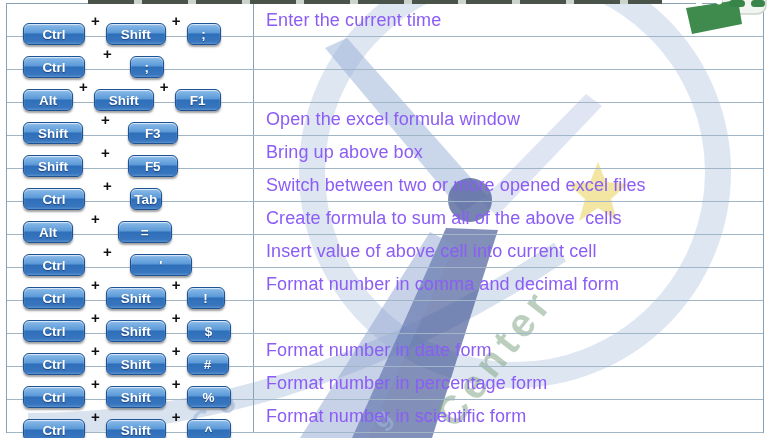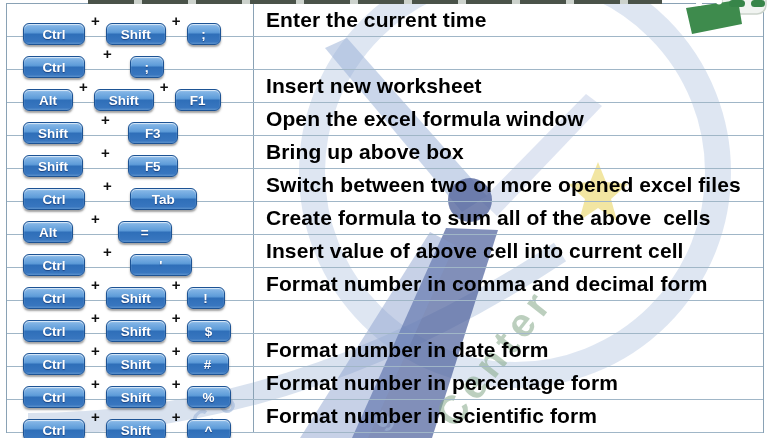--- a/index.html
+++ b/index.html
@@ -55,21 +55,21 @@
     margin-top:28px;
   }
   .plus{
     font-weight:bold;font-size:15px;color:#101010;
     margin:0 6px;flex:0 0 auto;
   }
   .row.spread .plus{margin:0 18px;}
   .desc{
     flex:1;display:flex;align-items:center;
     padding-left:12px;
-    font-size:21px;font-weight:bold;color:#000000;
+    font-size:18px;font-weight:normal;color:#8b5cf6;
     letter-spacing:0.1px;white-space:pre;
   }
 </style>
 </head>
 <body>
 
 <div class="screen">
 
   <svg class="watermark" viewBox="0 0 768 438" xmlns="http://www.w3.org/2000/svg">
 
@@ -124,21 +124,20 @@
         </div>
       </div>
       <div class="row">
         <div class="keys">
           <span class="key" style="width: 50px;">Alt</span>
           <span class="plus">+</span>
           <span class="key" style="width: 60px;">Shift</span>
           <span class="plus">+</span>
           <span class="key" style="width: 46px;">F1</span>
         </div>
-        <div class="desc">Insert new worksheet</div>
       </div>
       <div class="row spread">
         <div class="keys">
           <span class="key" style="width: 60px;">Shift</span>
           <span class="plus">+</span>
           <span class="key" style="width: 50px;">F3</span>
         </div>
         <div class="desc">Open the excel formula window</div>
       </div>
       <div class="row spread">
@@ -146,21 +145,21 @@
           <span class="key" style="width: 60px;">Shift</span>
           <span class="plus">+</span>
           <span class="key" style="width: 50px;">F5</span>
         </div>
         <div class="desc">Bring up above box</div>
       </div>
       <div class="row spread">
         <div class="keys">
           <span class="key" style="width: 62px;">Ctrl</span>
           <span class="plus">+</span>
-          <span class="key" style="width: 67px;">Tab</span>
+          <span class="key" style="width: 32px;">Tab</span>
         </div>
         <div class="desc">Switch between two or more opened excel files</div>
       </div>
       <div class="row spread">
         <div class="keys">
           <span class="key" style="width: 50px;">Alt</span>
           <span class="plus">+</span>
           <span class="key" style="width: 54px;">=</span>
         </div>
         <div class="desc">Create formula to sum all of the above  cells</div>

